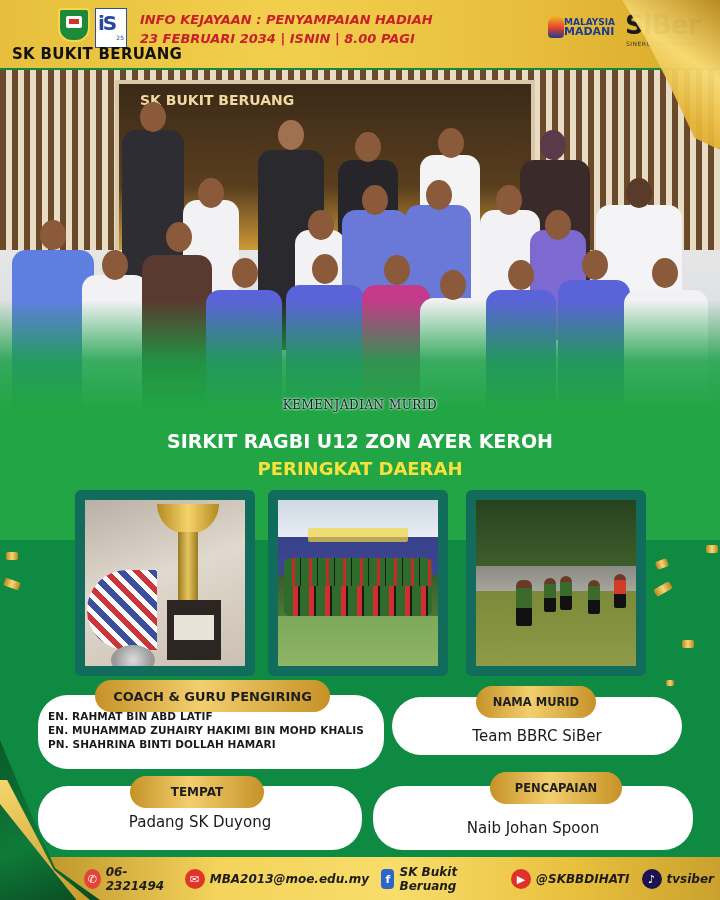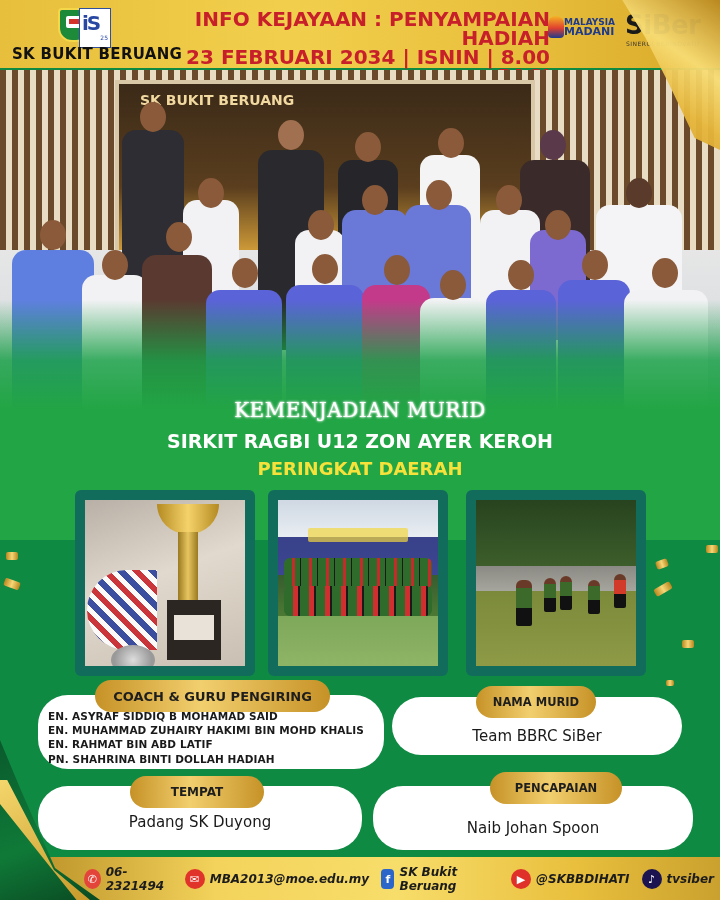--- a/index.html
+++ b/index.html
@@ -17,35 +17,35 @@
   }
   .logo-school::before {
     content: ""; position: absolute; left: 6px; top: 6px; width: 16px; height: 12px;
     background: #fff; border-radius: 2px;
   }
   .logo-school::after {
     content: ""; position: absolute; left: 9px; top: 9px; width: 10px; height: 5px;
     background: #d3332a;
   }
   .logo-25 {
-    position: absolute; left: 79px; top: 8px; width: 32px; height: 40px;
+    position: absolute; left: 95px; top: 8px; width: 32px; height: 40px;
     background: #fff; border: 1px solid #2f4f9c;
   }
   .logo-25 span {
     position: absolute; left: 2px; top: 2px; font-size: 20px; font-weight: bold;
     color: #2747a3; letter-spacing: -2px; font-family: "DejaVu Sans", sans-serif;
   }
   .logo-25 small { position: absolute; right: 2px; bottom: 6px; font-size: 6px; color: #2747a3; }
   .school-name {
     position: absolute; left: 12px; top: 45px; font-size: 15px; font-weight: bold;
     color: #111; letter-spacing: 0.3px;
   }
   .head-title {
-    position: absolute; left: 140px; top: 10px; width: 410px; text-align: right;
-    color: #c7202a; font-weight: bold; font-size: 20px; line-height: 19px;
+    position: absolute; left: 140px; top: 10px; width: 410px; text-align: left;
+    color: #c7202a; font-weight: bold; font-size: 13px; line-height: 19px; font-style: italic;
   }
   .madani {
     position: absolute; left: 548px; top: 16px; display: flex; align-items: center; gap: 0;
   }
   .madani-icon {
     width: 16px; height: 22px; border-radius: 8px 8px 4px 4px;
     background: linear-gradient(180deg, #f6b324 0%, #e0402f 55%, #1e3b8c 100%);
   }
   .madani-text { font-size: 9px; font-weight: bold; color: #1e3b8c; line-height: 10px; }
   .madani-text .big { font-size: 11px; }
@@ -91,21 +91,21 @@
     background: #8a5a3a;
   }
   .green-fade {
     position: absolute; left: 0; top: 300px; width: 720px; height: 110px;
     background: linear-gradient(180deg, rgba(20,150,70,0) 0%, rgba(26,160,72,0.85) 55%, #22a544 100%);
   }
 
   
   .t1 {
     position: absolute; left: 0; top: 398px; width: 720px; text-align: center;
-    font-family: "DejaVu Serif", serif; font-size: 20px; color: #ffffff;
+    font-family: "DejaVu Serif", serif; font-size: 12px; color: #0f172a;
     text-shadow: 0 0 2px #fff, 0 0 3px #fff; letter-spacing: 0.5px;
   }
   .t2 {
     position: absolute; left: 0; top: 430px; width: 720px; text-align: center;
     font-size: 19px; font-weight: bold; color: #fff;
   }
   .t3 {
     position: absolute; left: 0; top: 458px; width: 720px; text-align: center;
     font-size: 18px; font-weight: bold; color: #f6e23a;
   }
@@ -338,24 +338,23 @@
 <div class="confetti" style="left:4px;top:580px;transform:rotate(20deg);width:16px;"></div>
 <div class="confetti" style="left:656px;top:560px;transform:rotate(-20deg);"></div>
 <div class="confetti" style="left:654px;top:585px;transform:rotate(-30deg);width:18px;"></div>
 <div class="confetti" style="left:682px;top:640px;"></div>
 <div class="confetti" style="left:706px;top:545px;"></div>
 <div class="confetti" style="left:666px;top:680px;width:8px;height:6px;"></div>
 
 <div class="pill-card" style="left:38px;top:695px;width:346px;height:74px;"></div>
 <div class="gold-tag" style="left:95px;top:680px;width:235px;font-size:13px;">COACH &amp; GURU PENGIRING</div>
 <div class="coach-list">
-  <div>EN. ASYRAF SIDDIQ B MOHAMAD SAID</div>
+  <div>EN. RAHMAT BIN ABD LATIF</div>
   <div>EN. MUHAMMAD ZUHAIRY HAKIMI BIN MOHD KHALIS</div>
-  <div>EN. RAHMAT BIN ABD LATIF</div>
-  <div>PN. SHAHRINA BINTI DOLLAH HADIAH</div>
+  <div>PN. SHAHRINA BINTI DOLLAH HAMARI</div>
 </div>
 
 <div class="pill-card" style="left:392px;top:697px;width:290px;height:58px;"></div>
 <div class="gold-tag" style="left:476px;top:686px;width:120px;font-size:11.5px;">NAMA MURID</div>
 <div class="card-value" style="left:392px;top:727px;width:290px;">Team BBRC SiBer</div>
 
 <div class="pill-card" style="left:38px;top:786px;width:324px;height:64px;"></div>
 <div class="gold-tag" style="left:130px;top:776px;width:134px;font-size:12px;">TEMPAT</div>
 <div class="card-value" style="left:38px;top:813px;width:324px;">Padang SK Duyong</div>
 

